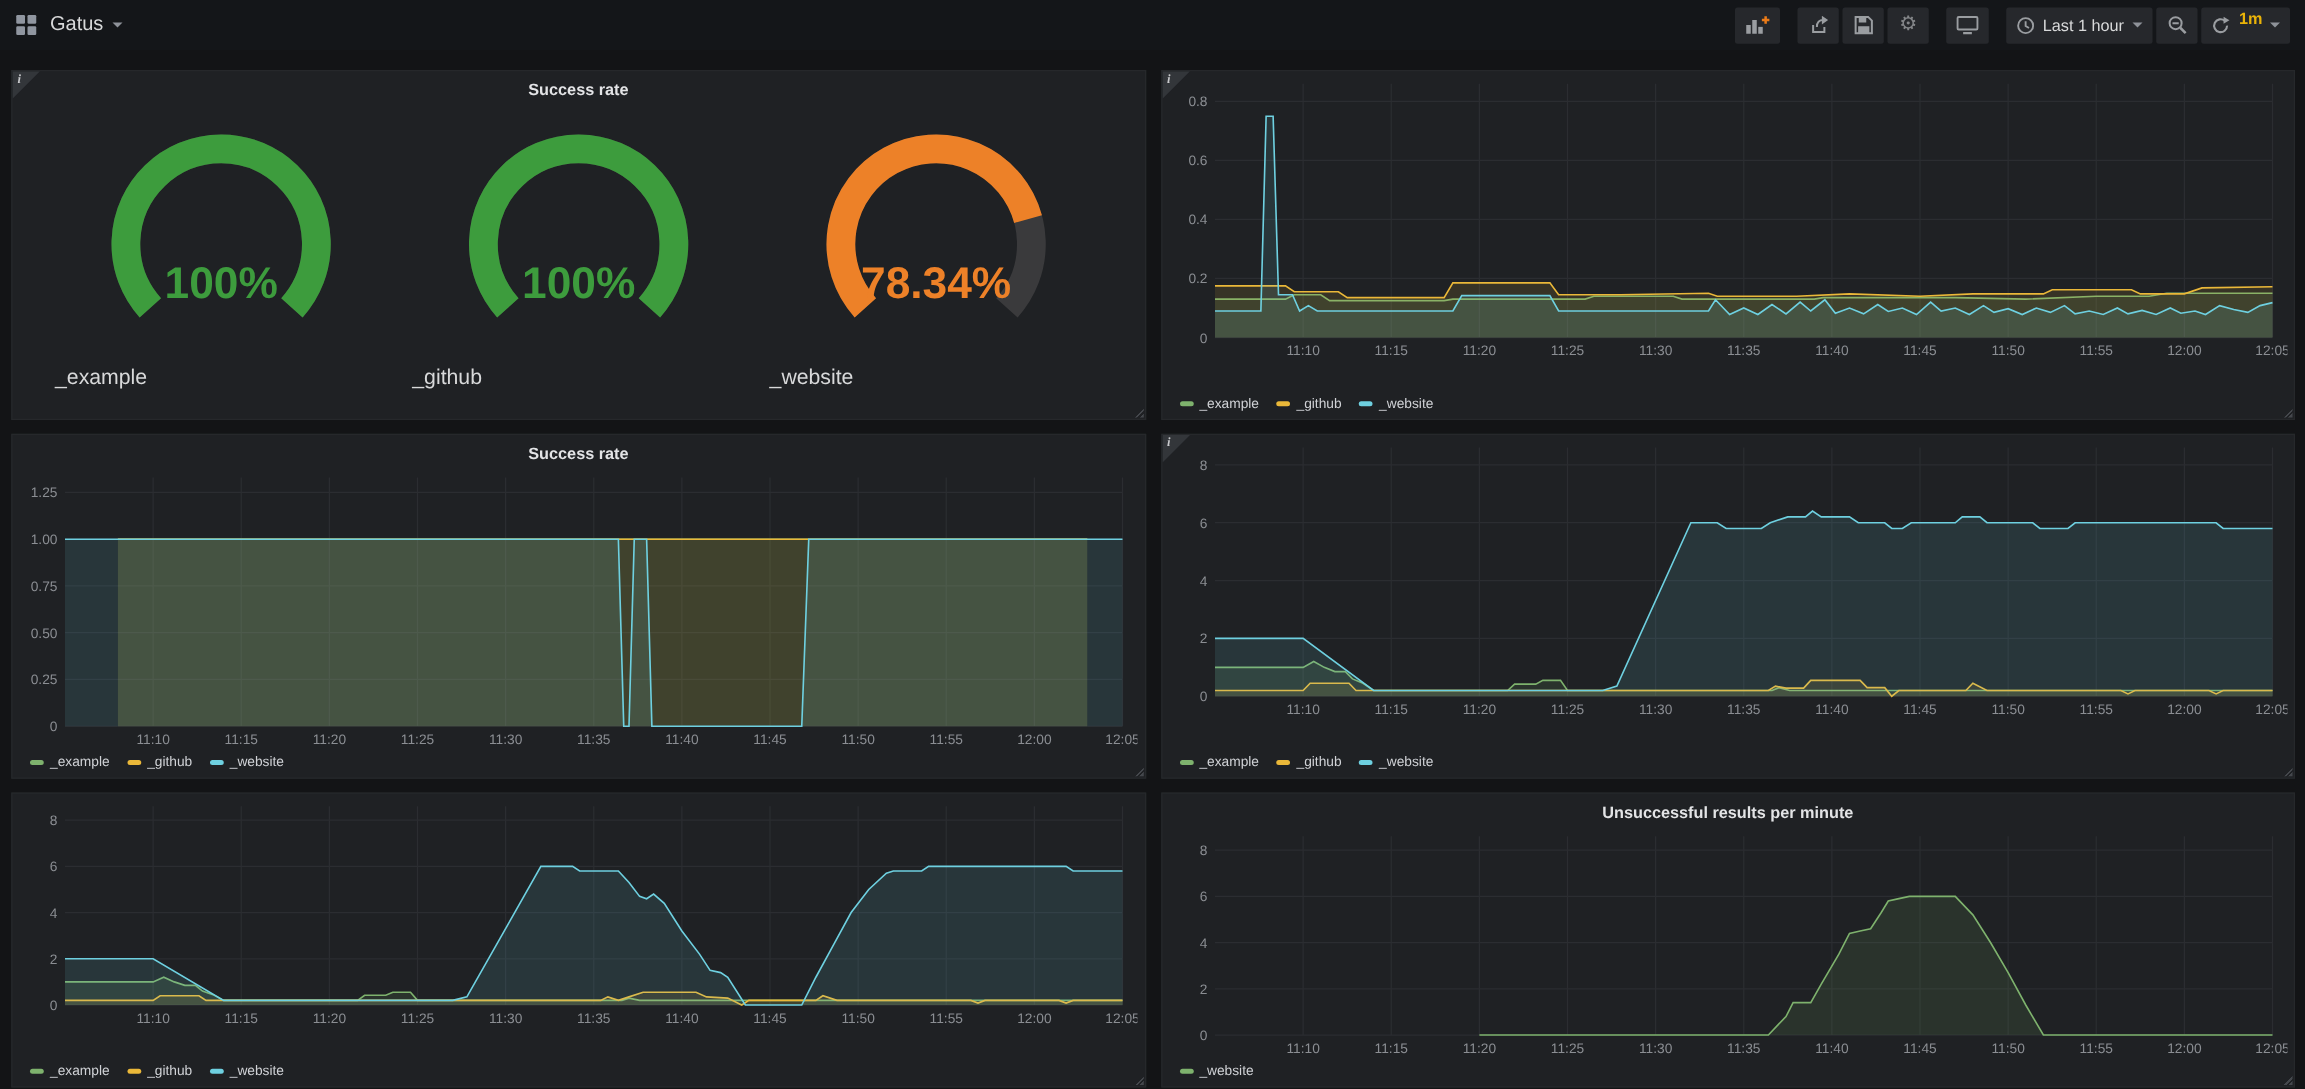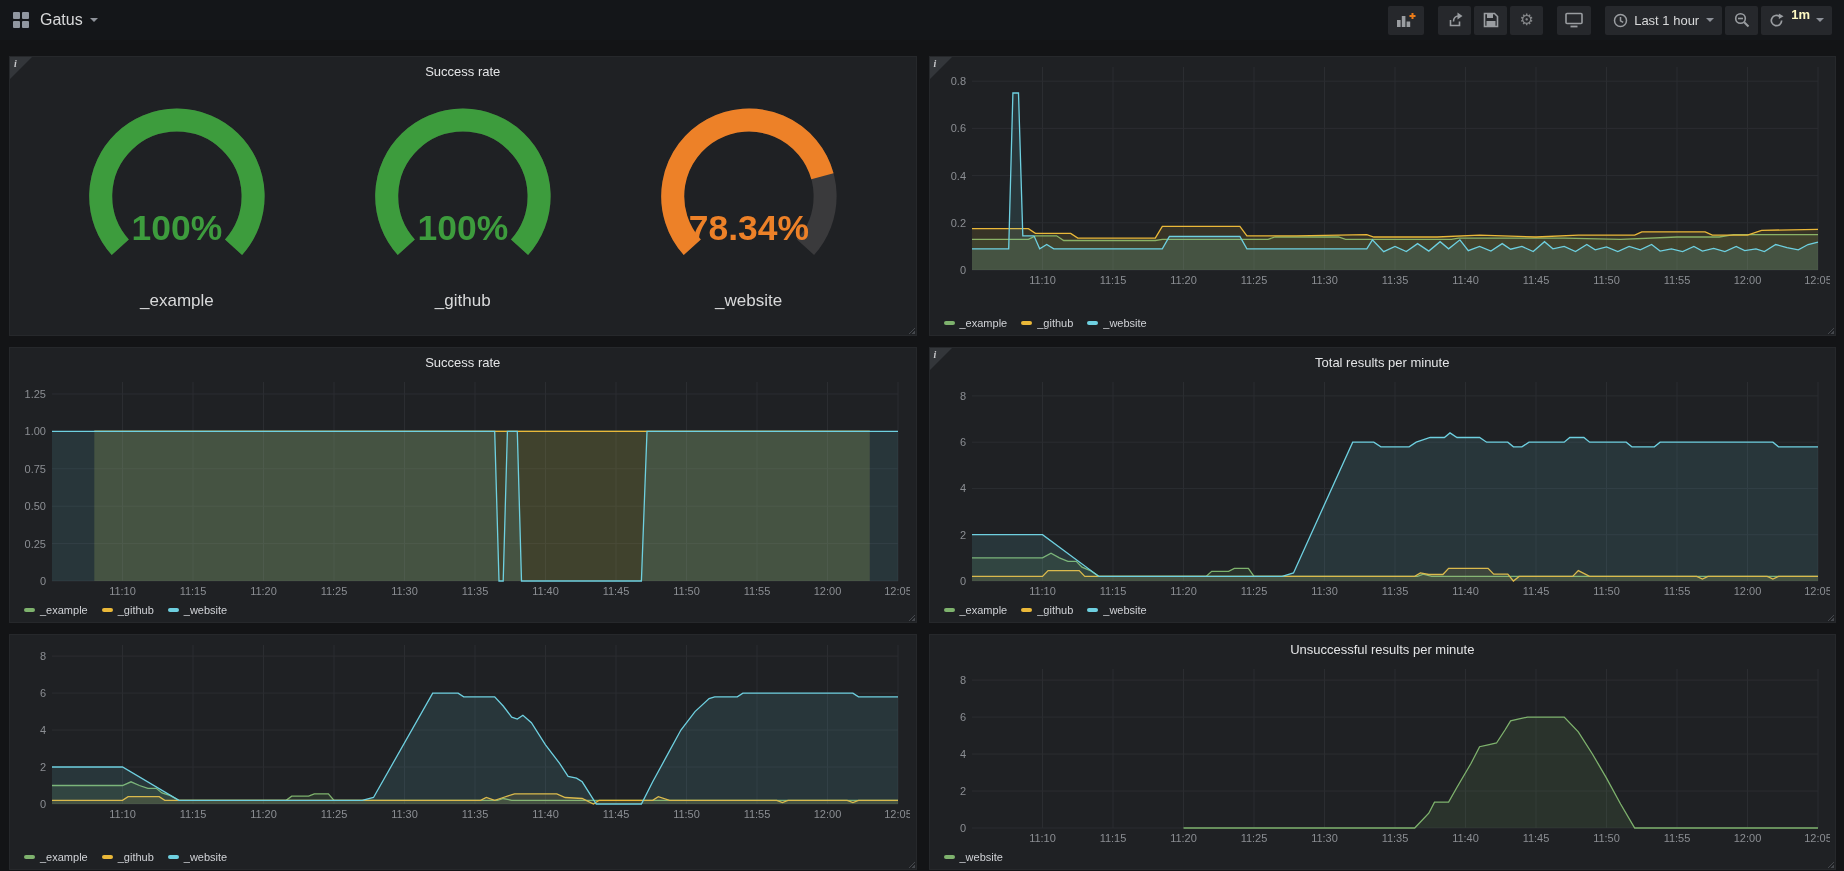--- a/index.html
+++ b/index.html
@@ -10,42 +10,42 @@
   .dash-title{color:#d8d9da;font-size:16px;cursor:pointer;display:flex;align-items:center;gap:7px;}
   .caret{width:0;height:0;border-left:4px solid transparent;border-right:4px solid transparent;
     border-top:4px solid #8e9299;display:inline-block;}
   .nav-right{display:flex;align-items:center;}
   .btn{height:29px;min-width:33px;background:#26282c;border-radius:2px;display:flex;
     align-items:center;justify-content:center;color:#848689;cursor:pointer;
     padding:0 8px;font-size:13px;margin-left:3px;box-sizing:border-box;}
   .btn svg{display:block;}
   .sp{margin-left:14px;}
   .tp-label{color:#d8d9da;margin:0 7px 0 6px;}
-  .refresh-label{color:#fef9c3;font-weight:700;margin:0 6px 12px 7px;}
+  .refresh-label{color:#eab308;font-weight:700;margin:0 6px 12px 7px;}
   .gear{font-size:16px;line-height:1;}
   .grid{display:grid;grid-template-columns:1fr 1fr;grid-template-rows:280px 276px 236px;
     gap:11px 12px;padding:16px 8px 0 9px;}
   .panel{background:#1f2124;border:1px solid #26282b;position:relative;display:flex;
     flex-direction:column;box-sizing:border-box;overflow:hidden;}
-  .panel-title{margin:0;text-align:center;color:#e3e4e6;font-size:13px;font-weight:400;
+  .panel-title{margin:0;text-align:center;color:#e3e4e6;font-size:13px;font-weight:700;
     padding:7px 0 2px;cursor:pointer;flex:0 0 auto;}
   .panel-body{flex:1;display:flex;flex-direction:column;min-height:0;padding:2px 6px 2px;}
   .chart{flex:1;min-height:0;}
   .legend{height:20px;display:flex;align-items:center;gap:14px;padding-left:8px;
     font-size:11px;color:#d0d2d6;flex:0 0 auto;}
   .legend .li{display:flex;align-items:center;cursor:pointer;}
   .legend .li i{display:inline-block;width:11px;height:4px;border-radius:2px;margin-right:5px;}
   .corner{position:absolute;top:0;left:0;width:0;height:0;
     border-top:22px solid #33363a;border-right:22px solid transparent;cursor:pointer;z-index:2;}
   .corner span{position:absolute;top:-21px;left:4px;color:#c9cacd;font-size:10px;
     font-weight:700;font-style:italic;font-family:"Liberation Serif",serif;}
   .rsz{position:absolute;right:1px;bottom:1px;width:9px;height:9px;cursor:nwse-resize;
     background:linear-gradient(135deg,transparent 62%,#44474c 62%,#44474c 72%,transparent 72%,transparent 82%,#44474c 82%);}
   .gauges{flex:1;display:flex;align-items:center;justify-content:space-around;padding:0 18px;}
-  .gauge{width:31%;text-align:center;}
+  .gauge{width:31%;}
   .gauge svg{width:100%;max-width:300px;}
   .gval{font-size:40px;font-weight:700;text-anchor:middle;font-family:"Liberation Sans",sans-serif;}
   .gauge-label{color:#d8d9da;font-size:17px;margin-top:0;}
   text.ylab{fill:#8b8e93;font-size:11px;text-anchor:end;font-family:"Liberation Sans",sans-serif;}
   text.xlab{fill:#8b8e93;font-size:11px;text-anchor:middle;font-family:"Liberation Sans",sans-serif;}
   line.grid{stroke:#2b2d31;stroke-width:1;}
 </style>
 </head>
 <body>
 
@@ -267,21 +267,20 @@
           <span class="li"><i style="background:#6ED0E0"></i>_website</span>
         </div>
     </div>
     <i class="rsz"></i>
   </section>
 
   <section class="panel">
     <div class="corner">
         <span>i</span>
       </div>
-    <h2 class="panel-title">Total results per minute</h2>
     <div class="panel-body">
       <div class="chart"><svg width="894" height="226">
             <line class="grid" x1="106.5" y1="8" x2="106.5" y2="207"></line>
             <line class="grid" x1="177" y1="8" x2="177" y2="207"></line>
             <line class="grid" x1="247.5" y1="8" x2="247.5" y2="207"></line>
             <line class="grid" x1="318" y1="8" x2="318" y2="207"></line>
             <line class="grid" x1="388.5" y1="8" x2="388.5" y2="207"></line>
             <line class="grid" x1="459" y1="8" x2="459" y2="207"></line>
             <line class="grid" x1="529.5" y1="8" x2="529.5" y2="207"></line>
             <line class="grid" x1="600" y1="8" x2="600" y2="207"></line>

